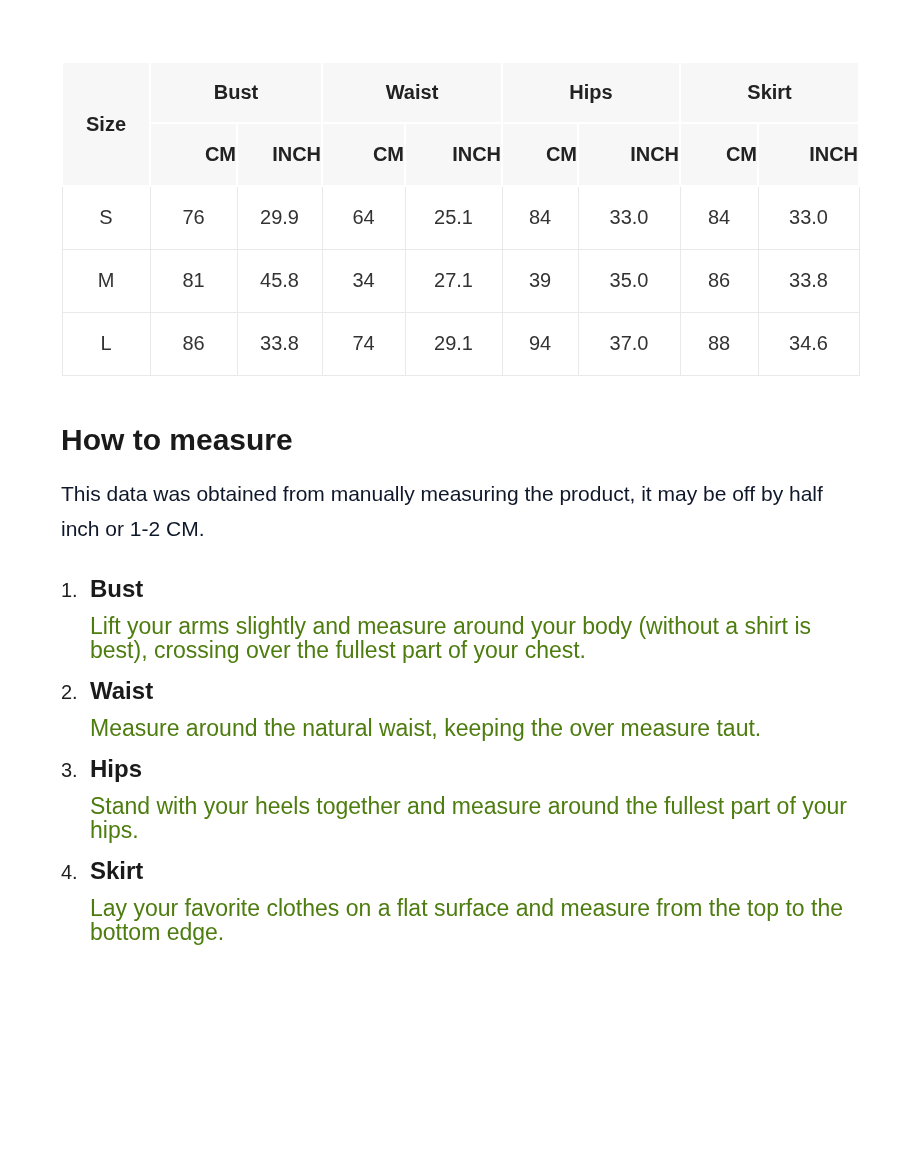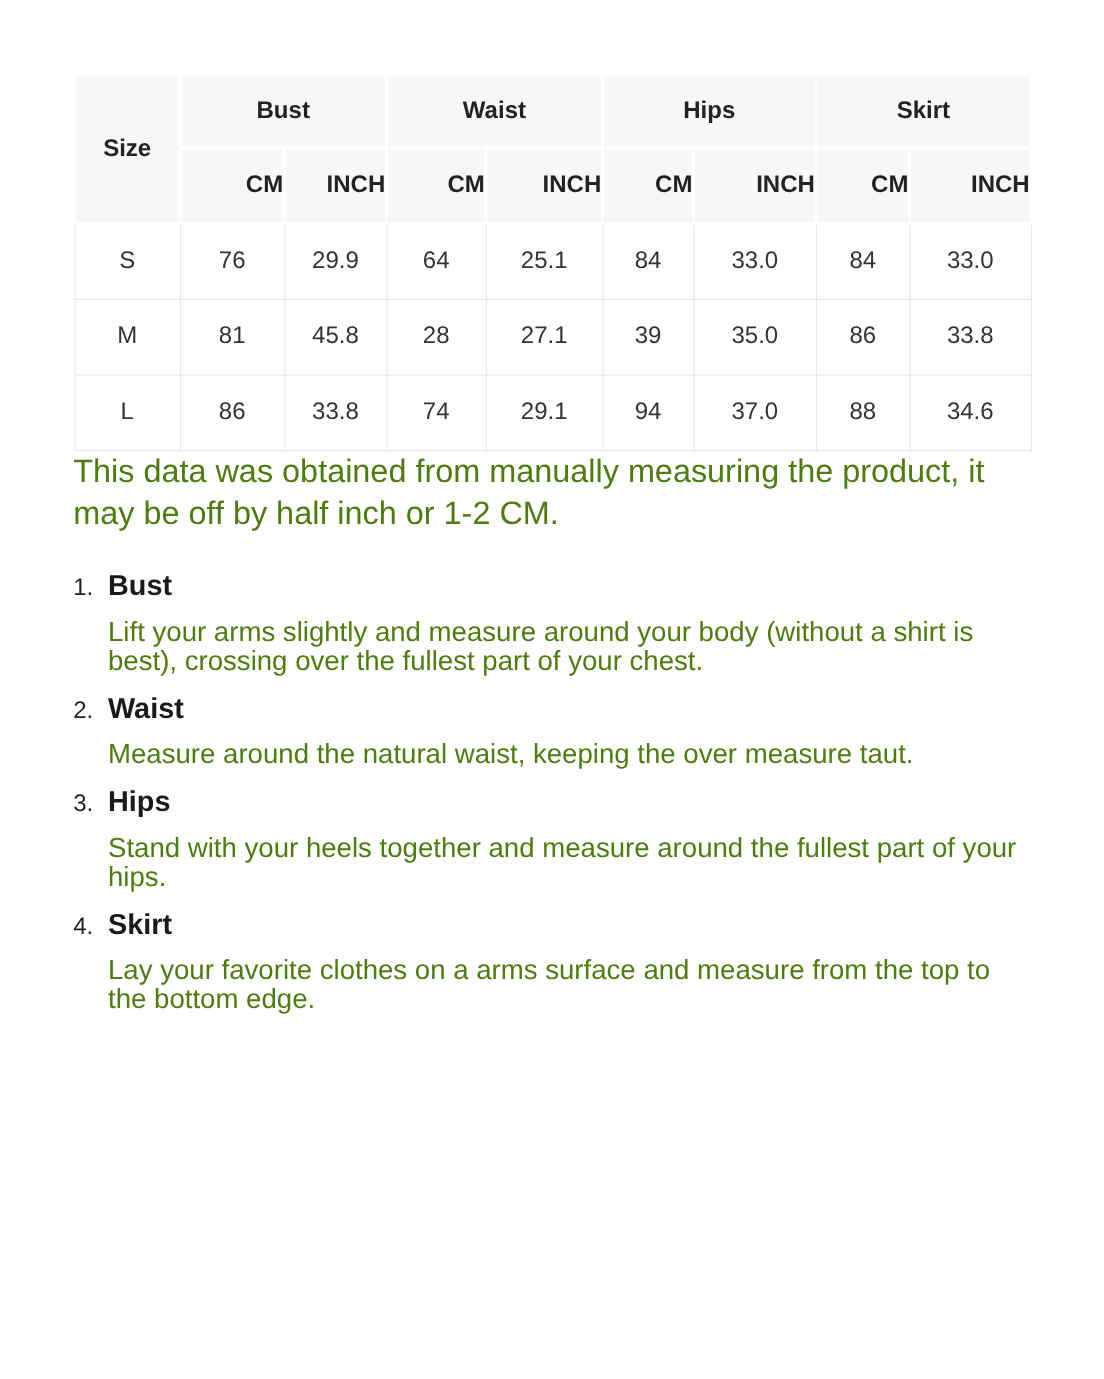--- a/index.html
+++ b/index.html
@@ -49,23 +49,23 @@
   
   h2.measure-heading {
     margin: 46px 0 18px 0;
     font-size: 30px;
     line-height: 36px;
     font-weight: bold;
     color: #1a1a1a;
   }
   p.intro {
     margin: 0 0 28px 0;
-    font-size: 27px;
+    font-size: 21px;
     line-height: 35px;
-    color: #4d7c0f;
+    color: #0f172a;
     max-width: 797px;
   }
   ol.steps {
     list-style: none;
     margin: 0;
     padding: 0;
     max-width: 797px;
   }
   ol.steps li { margin: 0 0 14px 0; }
   .step-head {
@@ -136,41 +136,42 @@
         <td>25.1</td>
         <td>84</td>
         <td>33.0</td>
         <td>84</td>
         <td>33.0</td>
       </tr>
       <tr>
         <td>M</td>
         <td>81</td>
         <td>45.8</td>
-        <td>28</td>
+        <td>34</td>
         <td>27.1</td>
         <td>39</td>
         <td>35.0</td>
         <td>86</td>
         <td>33.8</td>
       </tr>
       <tr>
         <td>L</td>
         <td>86</td>
         <td>33.8</td>
         <td>74</td>
         <td>29.1</td>
         <td>94</td>
         <td>37.0</td>
         <td>88</td>
         <td>34.6</td>
       </tr>
     </tbody>
   </table>
 
+  <h2 class="measure-heading">How to measure</h2>
 
   <p class="intro">This data was obtained from manually measuring the product, it may be off by half inch or 1-2 CM.</p>
 
   <ol class="steps">
     <li>
       <div class="step-head">
         <span class="step-num">1.</span>
         <span class="step-term">Bust</span>
       </div>
       <p class="step-desc">Lift your arms slightly and measure around your body (without a shirt is best), crossing over the fullest part of your chest.</p>
@@ -187,17 +188,17 @@
         <span class="step-num">3.</span>
         <span class="step-term">Hips</span>
       </div>
       <p class="step-desc">Stand with your heels together and measure around the fullest part of your hips.</p>
     </li>
     <li>
       <div class="step-head">
         <span class="step-num">4.</span>
         <span class="step-term">Skirt</span>
       </div>
-      <p class="step-desc">Lay your favorite clothes on a arms surface and measure from the top to the bottom edge.</p>
+      <p class="step-desc">Lay your favorite clothes on a flat surface and measure from the top to the bottom edge.</p>
     </li>
   </ol>
 
 </div>
 
 </body></html>

